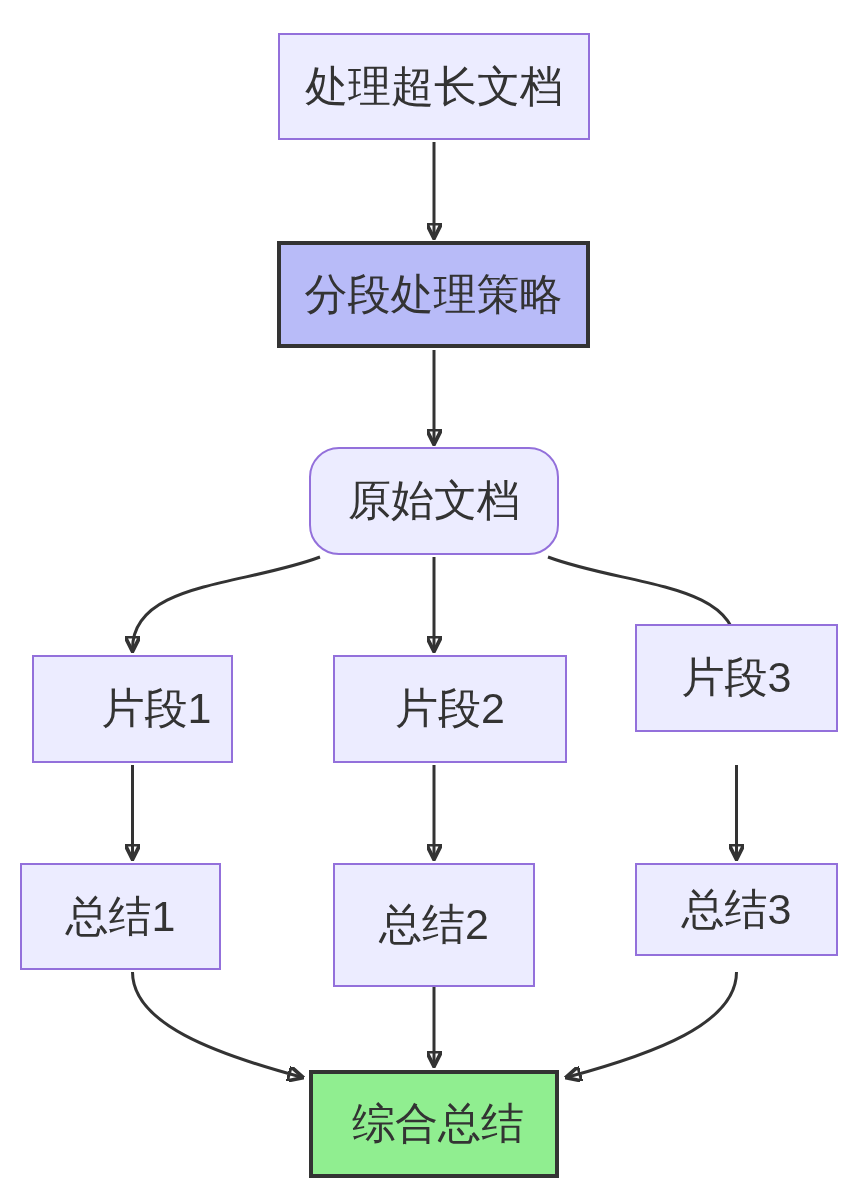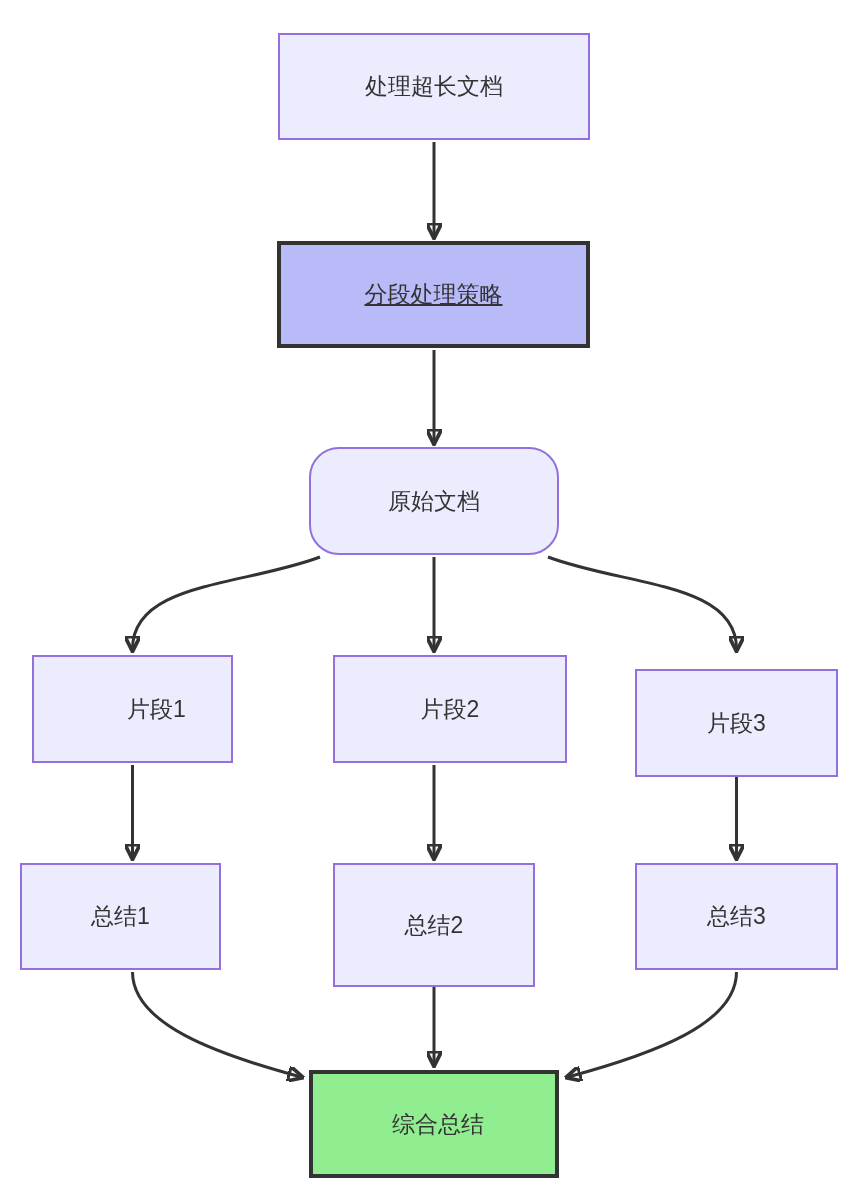--- a/index.html
+++ b/index.html
@@ -28,29 +28,28 @@
     stroke: var(--edge, #333333);
     stroke-width: 3px;
   }
   .node {
     position: absolute;
     box-sizing: border-box;
     display: flex;
     align-items: center;
     justify-content: center;
     text-align: center;
-    font-size: 23px;
+    font-size: 43px;
     color: var(--text, #333333);
     background: var(--default-fill, #ECECFF);
     border: 2px solid var(--default-border, #9370DB);
   }
   .node.emphasis {
     background: var(--emphasis-fill, #B8BBF8);
     border: 4px solid var(--emphasis-border, #333333);
-    text-decoration: underline;
   }
   .node.success {
     background: var(--success-fill, #90EE90);
     border: 4px solid var(--success-border, #333333);
     padding-left: 8px;
   }
 </style>
 </head>
 <body>
 
@@ -88,33 +87,33 @@
   </div>
 
   <div class="node" style="left:32px; top:655px; width:201px; height:108px;padding-left:48px;">
     <span>片段1</span>
   </div>
 
   <div class="node" style="left:333px; top:655px; width:234px; height:108px;">
     <span>片段2</span>
   </div>
 
-  <div class="node" style="left:635px; top:669px; width:203px; height:108px;align-items:center;">
+  <div class="node" style="left:635px; top:624px; width:203px; height:108px;align-items:center;">
     <span>片段3</span>
   </div>
 
   <div class="node" style="left:20px; top:863px; width:201px; height:107px;">
     <span>总结1</span>
   </div>
 
   <div class="node" style="left:333px; top:863px; width:202px; height:124px;">
     <span>总结2</span>
   </div>
 
-  <div class="node" style="left:635px; top:863px; width:203px; height:107px;">
+  <div class="node" style="left:635px; top:863px; width:203px; height:93px;">
     <span>总结3</span>
   </div>
 
   <div class="node success" style="left:309px; top:1070px; width:250px; height:108px;">
     <span>综合总结</span>
   </div>
 
 </div>
 
 </body></html>

